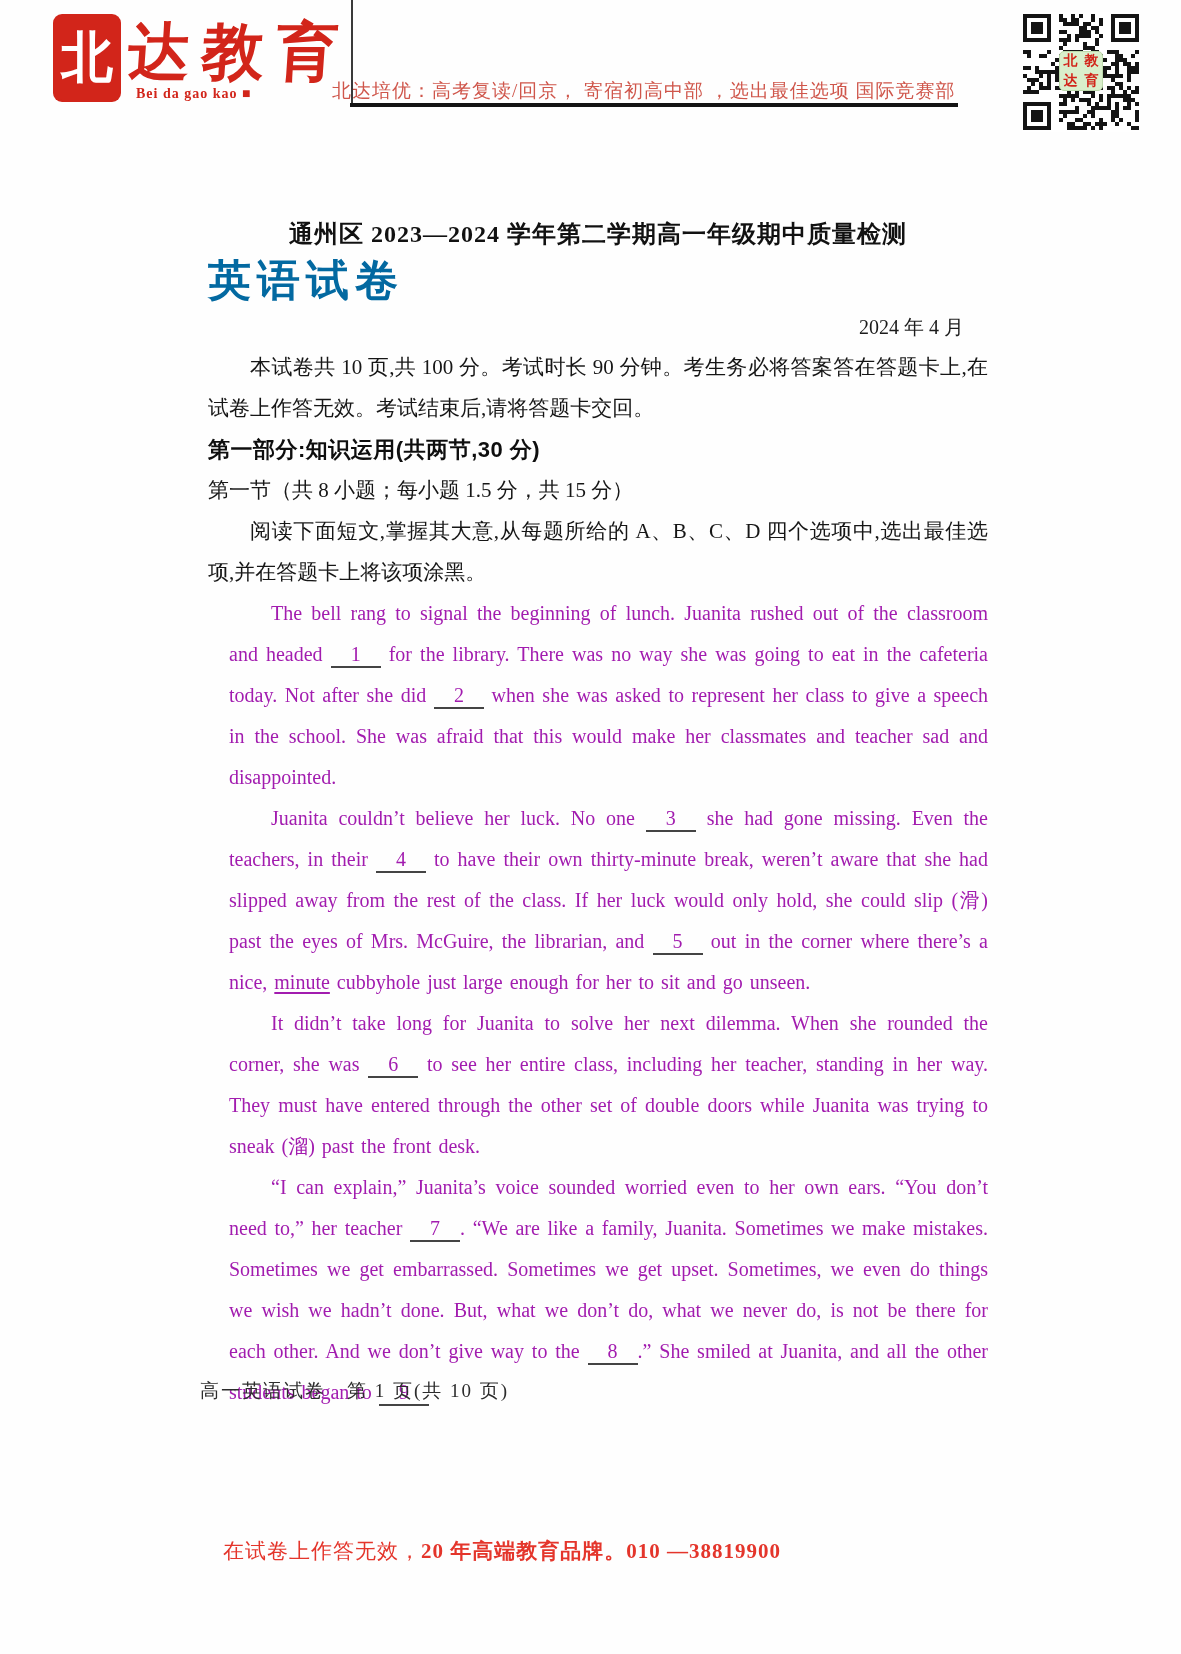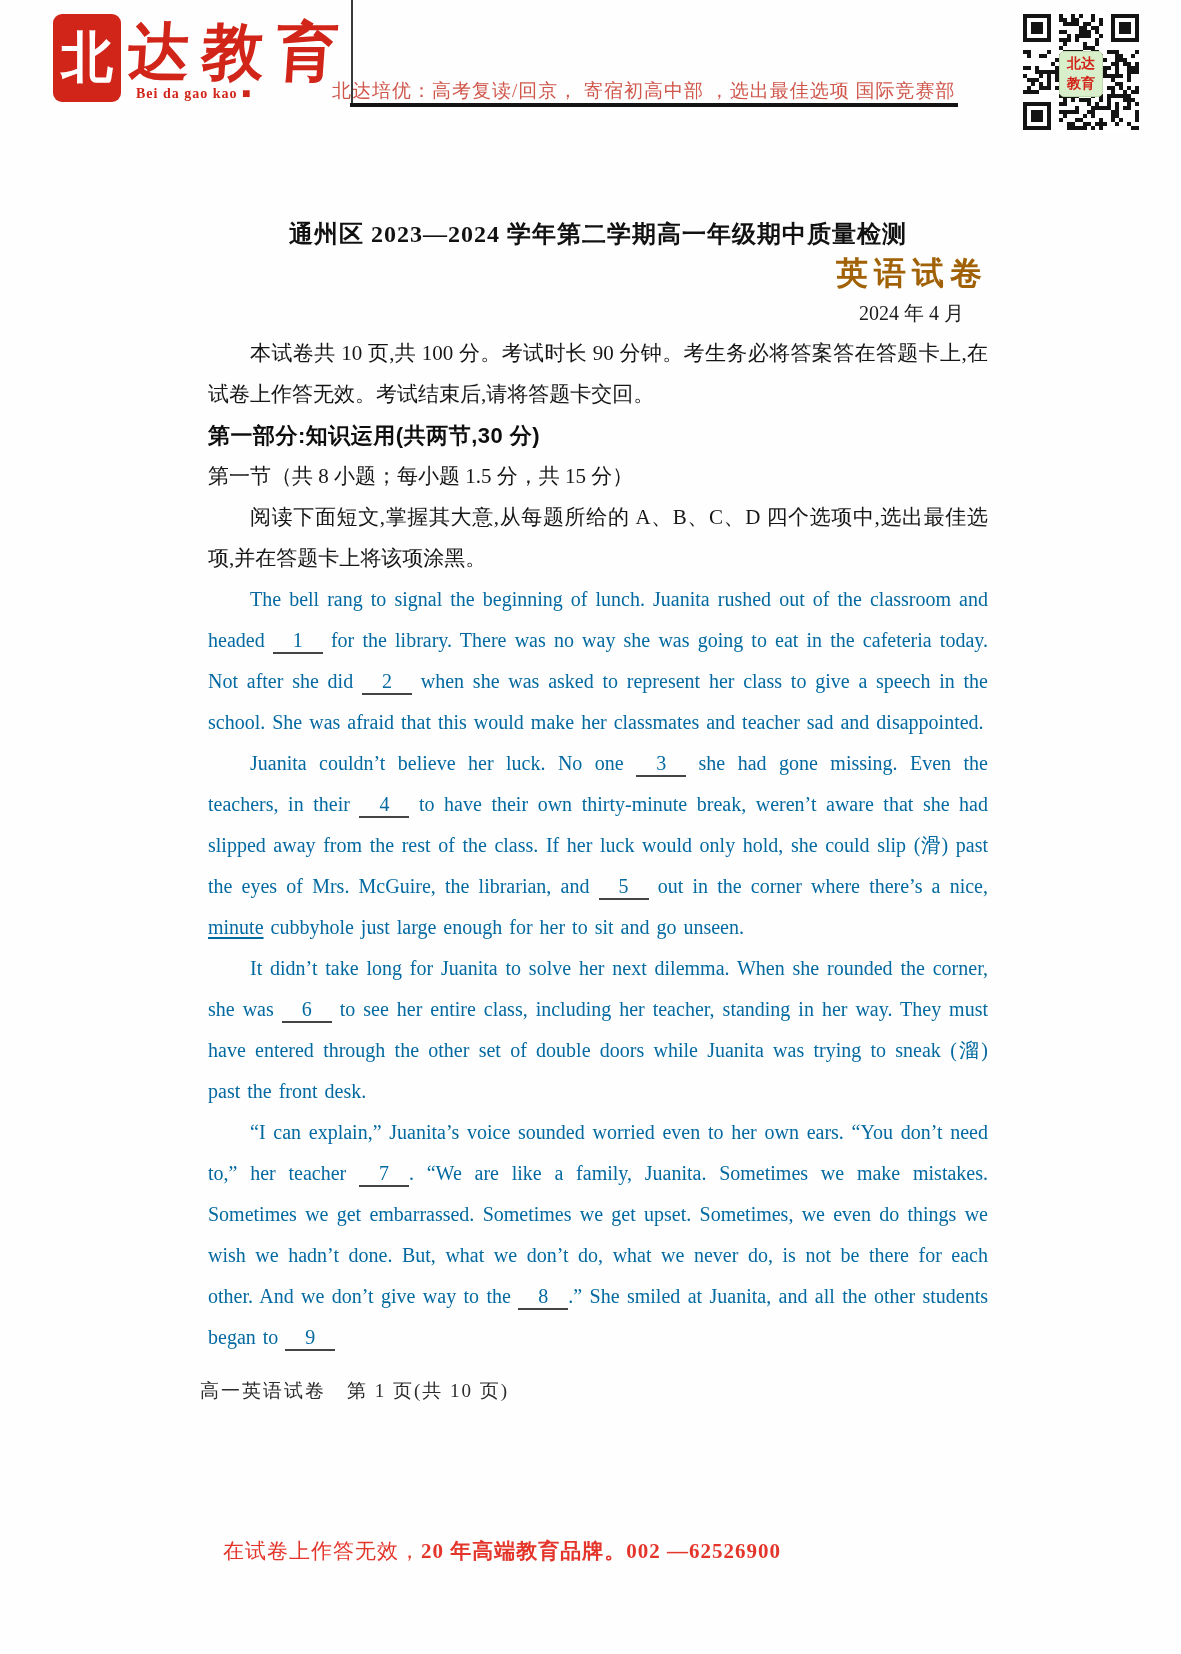--- a/index.html
+++ b/index.html
@@ -34,51 +34,51 @@
   .tagline {
     position: absolute; left: 332px; top: 78px; width: 640px;
     color: #cf564b; font-size: 19px; letter-spacing: 1px; white-space: nowrap;
   }
   .header-rule { position: absolute; left: 350px; top: 103px; width: 608px; height: 4px; background: #141414; }
   .header-vline { position: absolute; left: 351px; top: 0; width: 2px; height: 103px; background: #3a3a3a; }
 
   .qr { position: absolute; left: 1022px; top: 12px; width: 118px; height: 120px; background: #fff; }
   .qr svg { display: block; }
   .qr-label {
-    position: absolute; left: 37px; top: 39px; width: 44px; height: 46px;
+    position: absolute; left: 37px; top: 39px; width: 44px; height: 40px;
     background: #d9efcb; border: 1px solid #bcd9ab; border-radius: 5px;
     color: #d2251a; font-size: 14px; font-weight: 700; line-height: 1.45;
-    display: flex; flex-direction: column; align-items: center; justify-content: center;
+    display: flex; flex-direction: row; align-items: center; justify-content: center;
     text-align: center;
   }
 
   
   .main { position: absolute; left: 208px; top: 218px; width: 780px; }
   .doc-title {
     text-align: center; font-size: 24px; font-weight: 700; color: #111;
     font-family: Liberation Serif, serif;
     letter-spacing: 1px; margin-bottom: 2px;
   }
   .doc-subtitle {
-    text-align: right; font-size: 32px; font-weight: 700; color: #a16207;
+    text-align: left; font-size: 43px; font-weight: 700; color: #0369a1;
     letter-spacing: 6px; margin-bottom: 4px;
   }
   .doc-date { text-align: right; padding-right: 24px; font-size: 20px; margin-bottom: 6px; }
 
   .cn { font-size: 21px; line-height: 41px; text-align: justify; color: #161616; }
   .indent { text-indent: 2em; }
   .part-heading {
     font-size: 22px; font-weight: 700; line-height: 41px; color: #0e0e0e;
     font-family: "Liberation Sans", "DejaVu Sans", sans-serif; letter-spacing: .5px;
   }
   .section-heading { font-size: 21px; line-height: 41px; color: #161616; }
 
   .eng-para {
     font-size: 20px; line-height: 41px; text-align: justify; text-indent: 42px;
-    color: #0369a1; word-spacing: 2px;
+    color: #a21caf; word-spacing: 2px; margin-left: 21px;
   }
   .blank {
     display: inline-block; min-width: 50px; text-align: center; text-indent: 0;
     border-bottom: 2px solid #444; line-height: 22px; padding: 0 2px 1px 2px;
     font-size: 20px;
   }
   .u { text-decoration: underline; text-underline-offset: 3px; }
 
   
   .page-label {
@@ -375,16 +375,16 @@
     <div>
         <p class="eng-para">The bell rang to signal the beginning of lunch. Juanita rushed out of the classroom and headed <span class="blank">1</span> for the library. There was no way she was going to eat in the cafeteria today. Not after she did <span class="blank">2</span> when she was asked to represent her class to give a speech in the school. She was afraid that this would make her classmates and teacher sad and disappointed.</p>
         <p class="eng-para">Juanita couldn’t believe her luck. No one <span class="blank">3</span> she had gone missing. Even the teachers, in their <span class="blank">4</span> to have their own thirty-minute break, weren’t aware that she had slipped away from the rest of the class. If her luck would only hold, she could slip (滑) past the eyes of Mrs. McGuire, the librarian, and <span class="blank">5</span> out in the corner where there’s a nice, <span class="u">minute</span> cubbyhole just large enough for her to sit and go unseen.</p>
         <p class="eng-para">It didn’t take long for Juanita to solve her next dilemma. When she rounded the corner, she was <span class="blank">6</span> to see her entire class, including her teacher, standing in her way. They must have entered through the other set of double doors while Juanita was trying to sneak (溜) past the front desk.</p>
         <p class="eng-para">“I can explain,” Juanita’s voice sounded worried even to her own ears. “You don’t need to,” her teacher <span class="blank">7</span>. “We are like a family, Juanita. Sometimes we make mistakes. Sometimes we get embarrassed. Sometimes we get upset. Sometimes, we even do things we wish we hadn’t done. But, what we don’t do, what we never do, is not be there for each other. And we don’t give way to the <span class="blank">8</span>.” She smiled at Juanita, and all the other students began to <span class="blank">9</span></p>
       </div>
   </div>
 
   <div class="page-label">高一英语试卷　第 1 页(共 10 页)</div>
   <div class="promo">
-    <span>在试卷上作答无效，</span><b>20 年高端教育品牌。002 —62526900</b>
+    <span>在试卷上作答无效，</span><b>20 年高端教育品牌。010 —38819900</b>
   </div>
 
 </div>
 
 </body></html>

